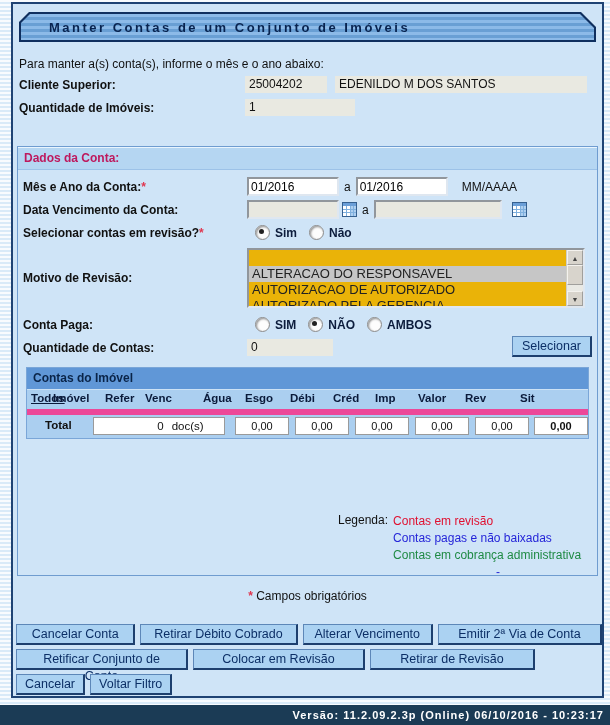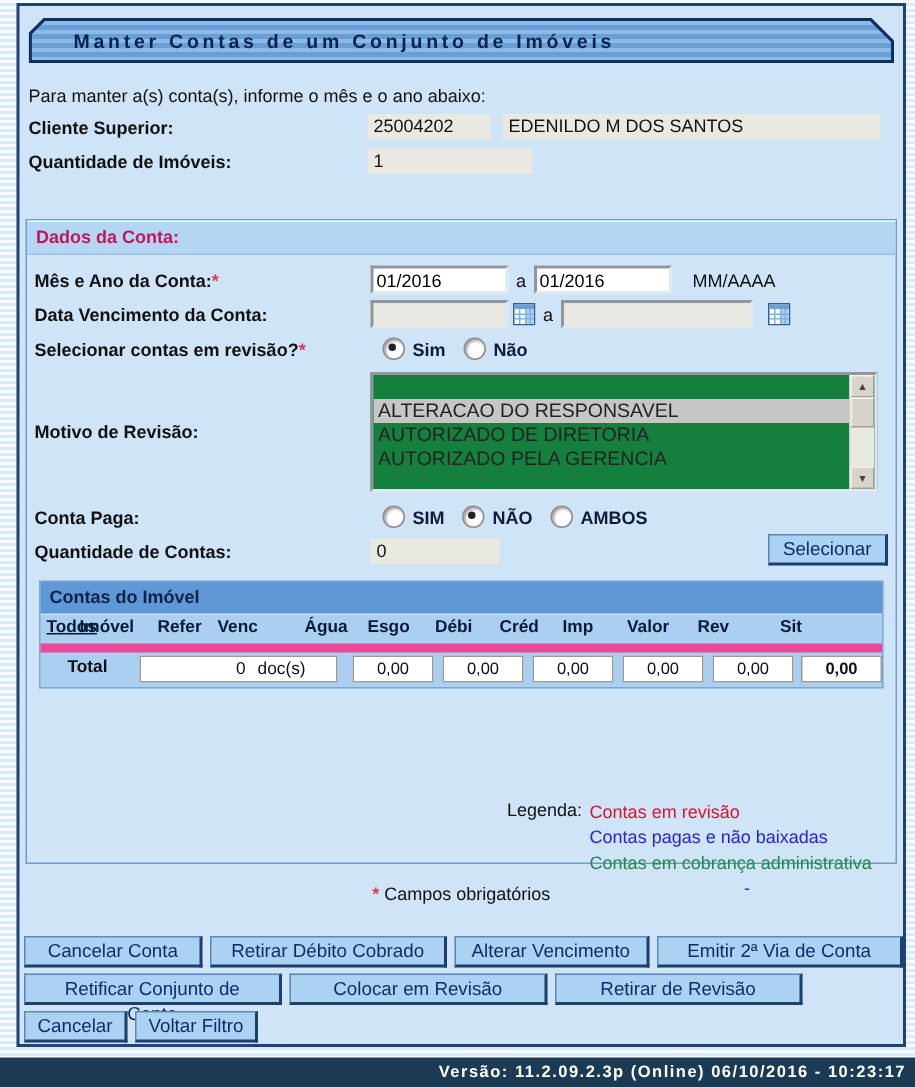--- a/index.html
+++ b/index.html
@@ -40,22 +40,22 @@
   .tinput.wide{width:128px;}
   .sep{margin:0 5px;font-size:12px;}
   .hint{margin-left:14px;font-size:12px;}
   .calbtn{width:15px;height:15px;margin-left:3px;flex:0 0 auto;cursor:pointer;display:inline-block;}
   
   .radio{width:13px;height:13px;border-radius:50%;background:#fdfdfd;flex:0 0 auto;
     border:1px solid #8a8a8a;box-shadow:inset 1px 1px 2px rgba(60,60,60,.55);position:relative;margin-right:5px;}
   .radio.sel:after{content:"";position:absolute;left:3px;top:3px;width:5px;height:5px;border-radius:50%;background:#222;}
   .rlabel{font-weight:bold;font-size:12px;margin-right:12px;color:#0c1c3c;}
   
-  .listbox{position:relative;width:338px;height:80px;box-sizing:border-box;border:2px inset #dfe7f0;
-    background:#15803d;overflow:hidden;padding-right:17px;}
+  .listbox{position:relative;width:338px;height:60px;box-sizing:border-box;border:2px inset #dfe7f0;
+    background:#eab308;overflow:hidden;padding-right:17px;}
   .opt{height:16px;line-height:16px;font-size:13px;padding-left:3px;white-space:nowrap;color:#222;}
   .opt.selected{background:#c6c6c6;}
   .vscroll{position:absolute;right:0;top:0;bottom:0;width:16px;background:#e9e9e4;border-left:1px solid #cfcfc8;}
   .sbtn{height:15px;line-height:15px;text-align:center;font-size:7px;color:#444;background:#d8d4cc;
     border:1px outset #f4f2ee;box-sizing:border-box;}
   .sbtn.down{position:absolute;bottom:0;left:0;right:0;}
   .sthumb{position:absolute;top:15px;left:0;right:0;height:20px;background:#d8d4cc;border:1px outset #f4f2ee;box-sizing:border-box;}
   
   .qtdrow{position:relative;}
   .btn{display:inline-block;background:#abd2f2;color:#0c2f66;font-family:"Liberation Sans",sans-serif;
@@ -163,21 +163,21 @@
         <span class="rlabel">Sim</span>
         <span class="radio"></span>
         <span class="rlabel">Não</span>
       </div>
 
       <div class="frow" style="margin-top:6px;">
         <span class="flabel">Motivo de Revisão:</span>
         <div class="listbox">
           <div class="opt"></div>
           <div class="opt selected">ALTERACAO DO RESPONSAVEL</div>
-          <div class="opt">AUTORIZADO DE DIRETORIA</div>
+          <div class="opt">AUTORIZACAO DE AUTORIZADO</div>
           <div class="opt">AUTORIZADO PELA GERENCIA</div>
           <div class="vscroll">
             <div class="sbtn">▲</div>
             <div class="sthumb"></div>
             <div class="sbtn down">▼</div>
           </div>
         </div>
       </div>
 
       <div class="frow" style="margin-top:7px;">

